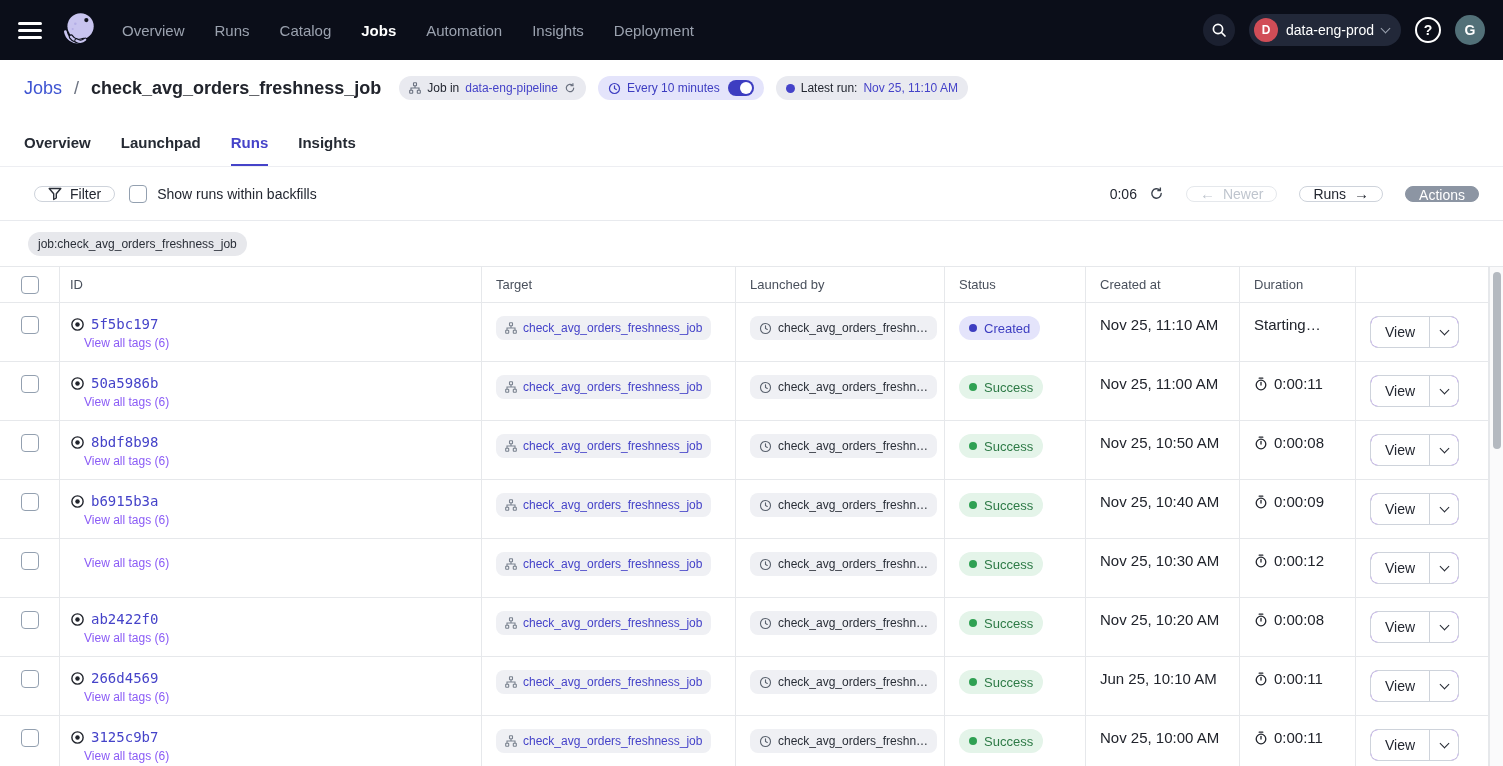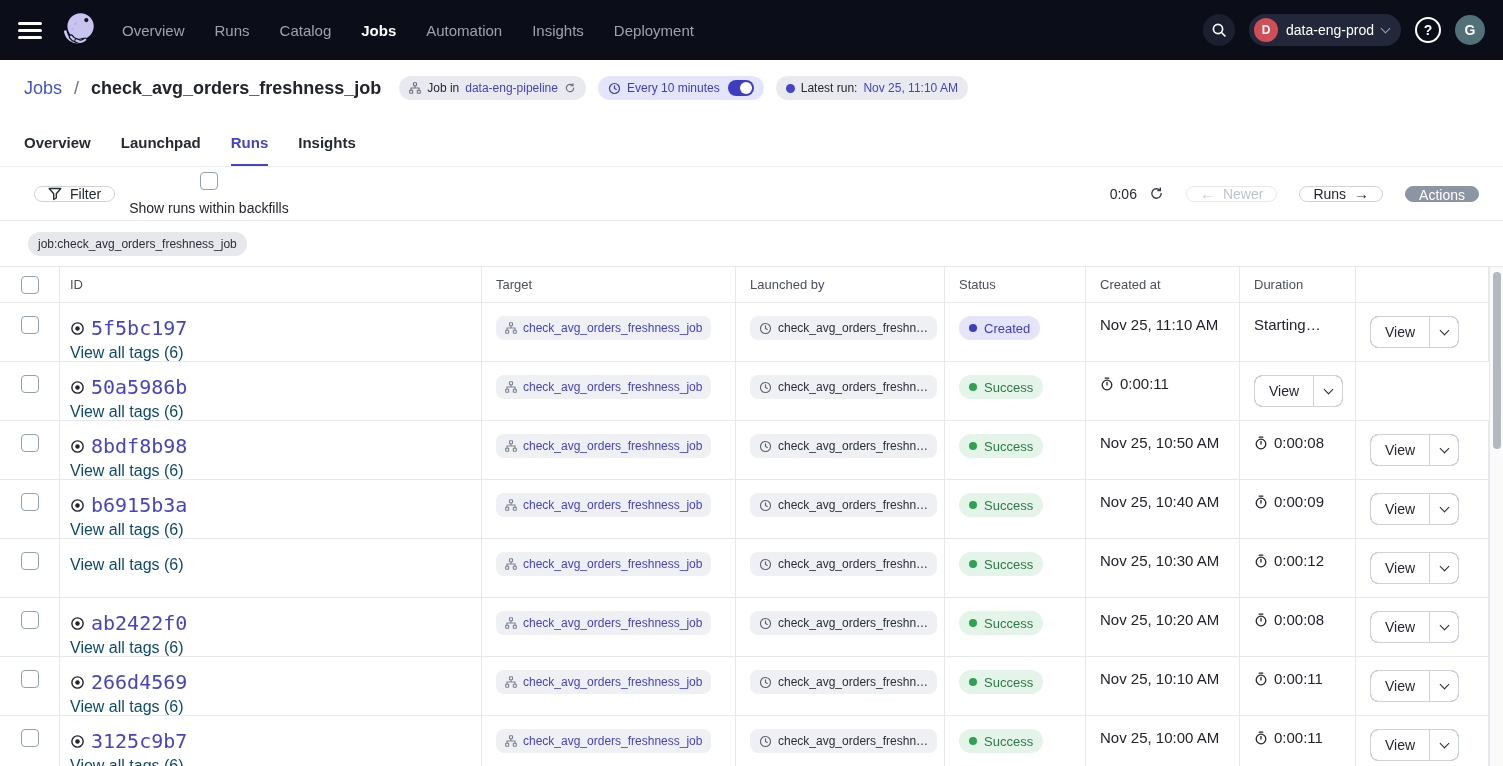--- a/index.html
+++ b/index.html
@@ -49,21 +49,21 @@
   .tab { font-size:15px; font-weight:600; color:#252A33; display:flex; align-items:center; cursor:pointer; position:relative; padding-top:2px; }
   .tab.active { color:var(--accent); }
   .tab.active::after { content:""; position:absolute; left:0; right:0; bottom:0; height:2px; background:var(--accent); }
 
   
   .toolbar { height:54px; display:flex; align-items:center; padding:0 24px; gap:14px; border-bottom:1px solid #E8EAEE; }
   .btn { height:16px; border-radius:8px; border:1px solid #CED3DB; background:#fff; font-size:14px; font-weight:500; color:#232731; display:inline-flex; align-items:center; gap:8px; padding:0 13px; cursor:pointer; font-family:inherit;margin-left:10px; }
   .btn:disabled, .btn.disabled { color:#BFC5CE; border-color:#E5E8EC; cursor:default; }
   .btn.primary-gray { background:#8C95A3; border-color:#8C95A3; color:#fff;flex-direction:column; }
   .checkbox { width:18px; height:18px; border:1.5px solid #93A0B0; border-radius:4px; background:#fff; display:inline-block; cursor:pointer; }
-  .backfill-wrap { display:flex; align-items:center; gap:10px;flex-direction:column; }
+  .backfill-wrap { display:flex; align-items:center; gap:10px; }
   .backfill-label { font-size:14px; color:#232731; }
   .toolbar-right { margin-left:auto; display:flex; align-items:center; gap:12px; }
   .countdown { font-size:14px; color:#232731; }
   .refresh-btn { background:none; border:none; cursor:pointer; display:flex; padding:0; }
   .arrow-glyph { font-size:15px; line-height:1; }
 
   
   .tag-row { height:45px; display:flex; align-items:center; padding:0 28px; }
   .filter-tag { background:#E7E8EC; border-radius:12px; height:24px; display:inline-flex; align-items:center; padding:0 10px; font-size:12px; color:#2A2F38; cursor:pointer; }
 
@@ -73,22 +73,22 @@
   .thead { height:37px; border-top:1px solid var(--border); border-bottom:1px solid var(--border); }
   .thead .cell { display:flex; align-items:center; font-size:13px; color:#49505C; }
   .trow { height:59px; border-bottom:1px solid var(--border); }
   .cell { border-right:1px solid var(--border); padding:0 0 0 14px; overflow:hidden; }
   .cell-check { display:flex; justify-content:center; padding:0; }
   .thead .cell-check { align-items:center; }
   .trow .cell-check { align-items:flex-start; padding-top:14px; }
   .trow .cell { padding-top:13px; }
   .cell-id { padding-left:10px !important; }
   .id-line { display:flex; align-items:center; gap:6px; }
-  .id-link { font-family:"DejaVu Sans Mono", monospace; font-size:20px; color:var(--accent); }
-  .tags-link { display:inline-block; margin-top:4px; font-size:16px; color:#0c4a6e; cursor:pointer; }
+  .id-link { font-family:"DejaVu Sans Mono", monospace; font-size:14px; color:var(--accent); }
+  .tags-link { display:inline-block; margin-top:4px; font-size:12px; color:#8b5cf6; cursor:pointer;margin-left:14px; }
   .pill { display:inline-flex; align-items:center; gap:6px; height:24px; border-radius:8px; background:var(--pill-bg); padding:0 9px; font-size:12px; white-space:nowrap; cursor:pointer; }
   .pill .pill-text { color:#2A2F38; }
   .pill.target-pill .pill-text { color:var(--accent); }
   .status-pill { display:inline-flex; align-items:center; gap:7px; height:24px; border-radius:12px; padding:0 10px; font-size:13px; }
   .status-starting { background:var(--starting-bg); color:var(--starting-text); }
   .status-starting .dot-8 { background:var(--starting-text); }
   .status-success { background:var(--success-bg); color:var(--success-text); }
   .status-success .dot-8 { background:var(--success-dot); }
   .created-text, .duration-wrap { font-size:15px; color:#21242C; }
   .duration-wrap { display:flex; align-items:center; gap:6px; }
@@ -343,20 +343,21 @@
             </svg>
         <span class="pill-text trunc">check_avg_orders_freshn…</span>
       </span>
     </div>
     <div class="cell">
       <span class="status-pill status-success">
         <span class="dot dot-8"></span>
         <span>Success</span>
       </span>
     </div>
+    <div class="cell created-text">Nov 25, 11:00 AM</div>
     <div class="cell">
       <span class="duration-wrap">
         <svg class="stopwatch" viewBox="0 0 14 14" width="14" height="14">
               <path d="M5.2 1.2h3.6" stroke="#21242C" stroke-width="1.3" stroke-linecap="round" fill="none"></path>
               <circle cx="7" cy="8" r="4.8" fill="none" stroke="#21242C" stroke-width="1.3"></circle>
               <path d="M7 8V5.4" stroke="#21242C" stroke-width="1.3" stroke-linecap="round" fill="none"></path>
             </svg>
         <span>0:00:11</span>
       </span>
     </div>
@@ -650,21 +651,21 @@
             </svg>
         <span class="pill-text trunc">check_avg_orders_freshn…</span>
       </span>
     </div>
     <div class="cell">
       <span class="status-pill status-success">
         <span class="dot dot-8"></span>
         <span>Success</span>
       </span>
     </div>
-    <div class="cell created-text">Nov 25, 10:10 AM</div>
+    <div class="cell created-text">Jun 25, 10:10 AM</div>
     <div class="cell">
       <span class="duration-wrap">
         <svg class="stopwatch" viewBox="0 0 14 14" width="14" height="14">
               <path d="M5.2 1.2h3.6" stroke="#21242C" stroke-width="1.3" stroke-linecap="round" fill="none"></path>
               <circle cx="7" cy="8" r="4.8" fill="none" stroke="#21242C" stroke-width="1.3"></circle>
               <path d="M7 8V5.4" stroke="#21242C" stroke-width="1.3" stroke-linecap="round" fill="none"></path>
             </svg>
         <span>0:00:11</span>
       </span>
     </div>

